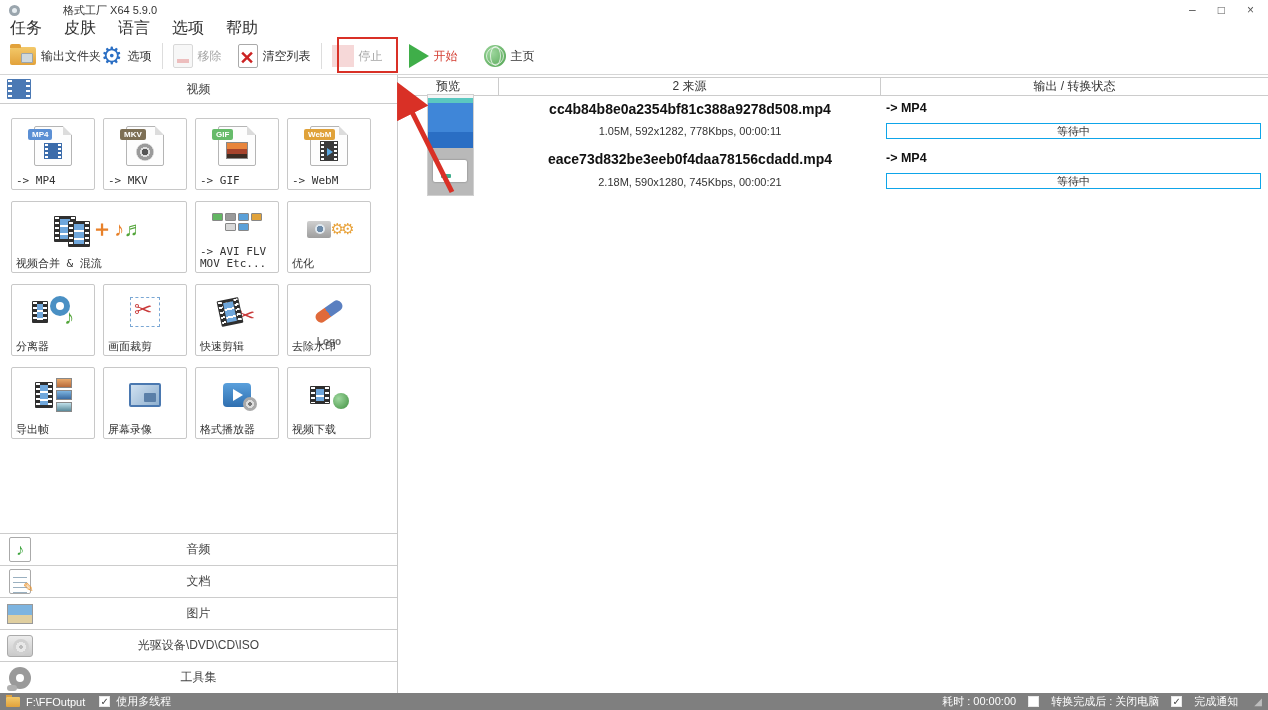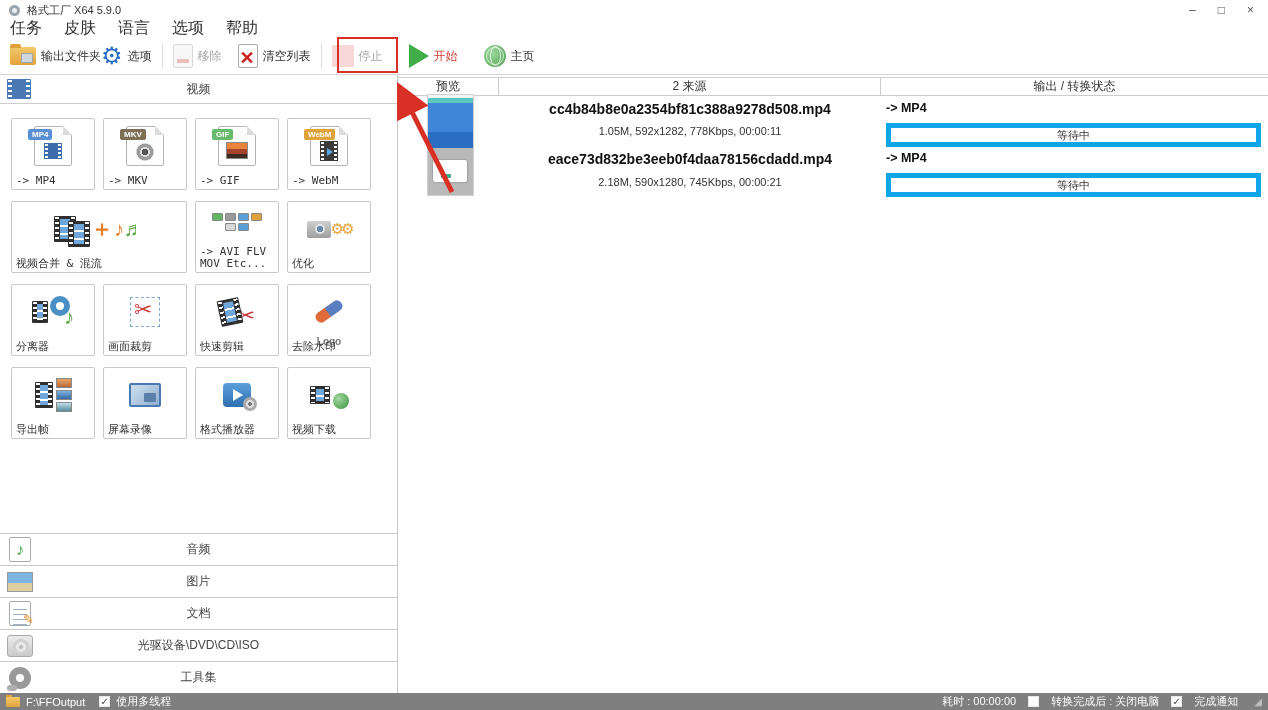--- a/index.html
+++ b/index.html
@@ -1,21 +1,21 @@
 <!DOCTYPE html>
 <html><head>
 <meta charset="utf-8">
 <style>
   * { margin:0; padding:0; box-sizing:border-box; }
   html,body { width:1268px; height:710px; overflow:hidden; background:#fff;
     font-family:"Liberation Sans", sans-serif; font-size:12px; color:#222; }
   .app { position:relative; width:1268px; height:710px; background:#fff; }
 
   
-  .titlebar { height:18px; display:flex; align-items:center; padding:2px 6px 0 8px; }
+  .titlebar { height:18px; display:flex; align-items:center; padding:2px 6px 0 8px;gap:36px; }
   .app-icon { width:13px; height:13px; margin-right:6px; display:inline-block; }
   .title { font-size:11px; color:#333; }
   .win-controls { margin-left:auto; display:flex; gap:22px; padding-right:8px; color:#555; }
   .win-controls span { font-size:12px; line-height:14px; cursor:default; }
 
   
   .menubar { height:20px; display:flex; align-items:center; padding-left:10px; gap:22px; }
   .menubar span { font-size:16px; color:#333; }
 
   
@@ -144,21 +144,21 @@
   .th-output { flex:1; }
   .thumb { position:absolute; left:30px; top:20px; width:45px; height:100px; box-shadow:0 0 0 1px #d0d0d0; }
   .thumb .t1 { height:53px; background:linear-gradient(#f5f5f5 0 3px, #5bc8c0 3px 8px, #3f86d8 8px 70%, #2a6ec4 70%); }
   .thumb .t2 { height:47px; background:#b9b9b9; position:relative; }
   .thumb .t2::before { content:""; position:absolute; left:5px; top:12px; width:34px; height:22px; background:#fff; border-radius:2px; box-shadow:0 0 2px rgba(0,0,0,.4); }
   .thumb .t2::after { content:""; position:absolute; left:13px; top:26px; width:10px; height:4px; background:#3fae8c; border-radius:1px; }
   .src-col { position:absolute; left:101px; width:382px; }
   .filename { text-align:center; font-weight:bold; font-size:14px; color:#111; }
   .meta { text-align:center; font-size:11px; color:#333; }
   .out-arrow { position:absolute; font-weight:bold; font-size:12.5px; color:#111; }
-  .status-box { position:absolute; left:488px; right:7px; height:24px; border:5px solid #0ea5e9; background:#fff; display:flex; align-items:center; justify-content:center; font-size:11px; color:#333; }
+  .status-box { position:absolute; left:488px; right:7px; height:16px; border:1px solid #0ea5e9; background:#fff; display:flex; align-items:center; justify-content:center; font-size:11px; color:#333; }
 
   
   .statusbar { position:absolute; left:0; right:0; bottom:0; height:17px; background:#7f7f7f; color:#fff; font-size:11px; display:flex; align-items:center; padding:4px 6px; gap:6px; }
   .sb-folder { width:14px; height:10px; background:linear-gradient(#f3c96a,#e2a23b); border-radius:1px; position:relative; }
   .sb-folder::before { content:""; position:absolute; top:-2px; left:0; width:6px; height:2px; background:#e2a23b; }
   .cbx { width:11px; height:11px; background:#fff; border:1px solid #e8e8e8; display:inline-flex; align-items:center; justify-content:center; color:#444; font-size:10px; line-height:10px; }
   .sb-right { margin-left:auto; display:flex; align-items:center; gap:12px; }
   .grip { color:#bdbdbd; font-size:10px; margin-left:4px; }
 </style>
 </head>
@@ -383,29 +383,29 @@
 
       <div class="cats">
         <div class="cat">
           <span class="cat-icon">
               <span class="ic-audio"><span>♪</span></span>
             </span>
           <span class="cat-label">音频</span>
         </div>
         <div class="cat">
           <span class="cat-icon">
+              <span class="ic-doc"></span>
+            </span>
+          <span class="cat-label">文档</span>
+        </div>
+        <div class="cat">
+          <span class="cat-icon">
               <span class="ic-image"></span>
             </span>
           <span class="cat-label">图片</span>
-        </div>
-        <div class="cat">
-          <span class="cat-icon">
-              <span class="ic-doc"></span>
-            </span>
-          <span class="cat-label">文档</span>
         </div>
         <div class="cat">
           <span class="cat-icon">
               <span class="ic-drive"></span>
             </span>
           <span class="cat-label">光驱设备\DVD\CD\ISO</span>
         </div>
         <div class="cat">
           <span class="cat-icon">
               <span class="ic-reelset"></span>

